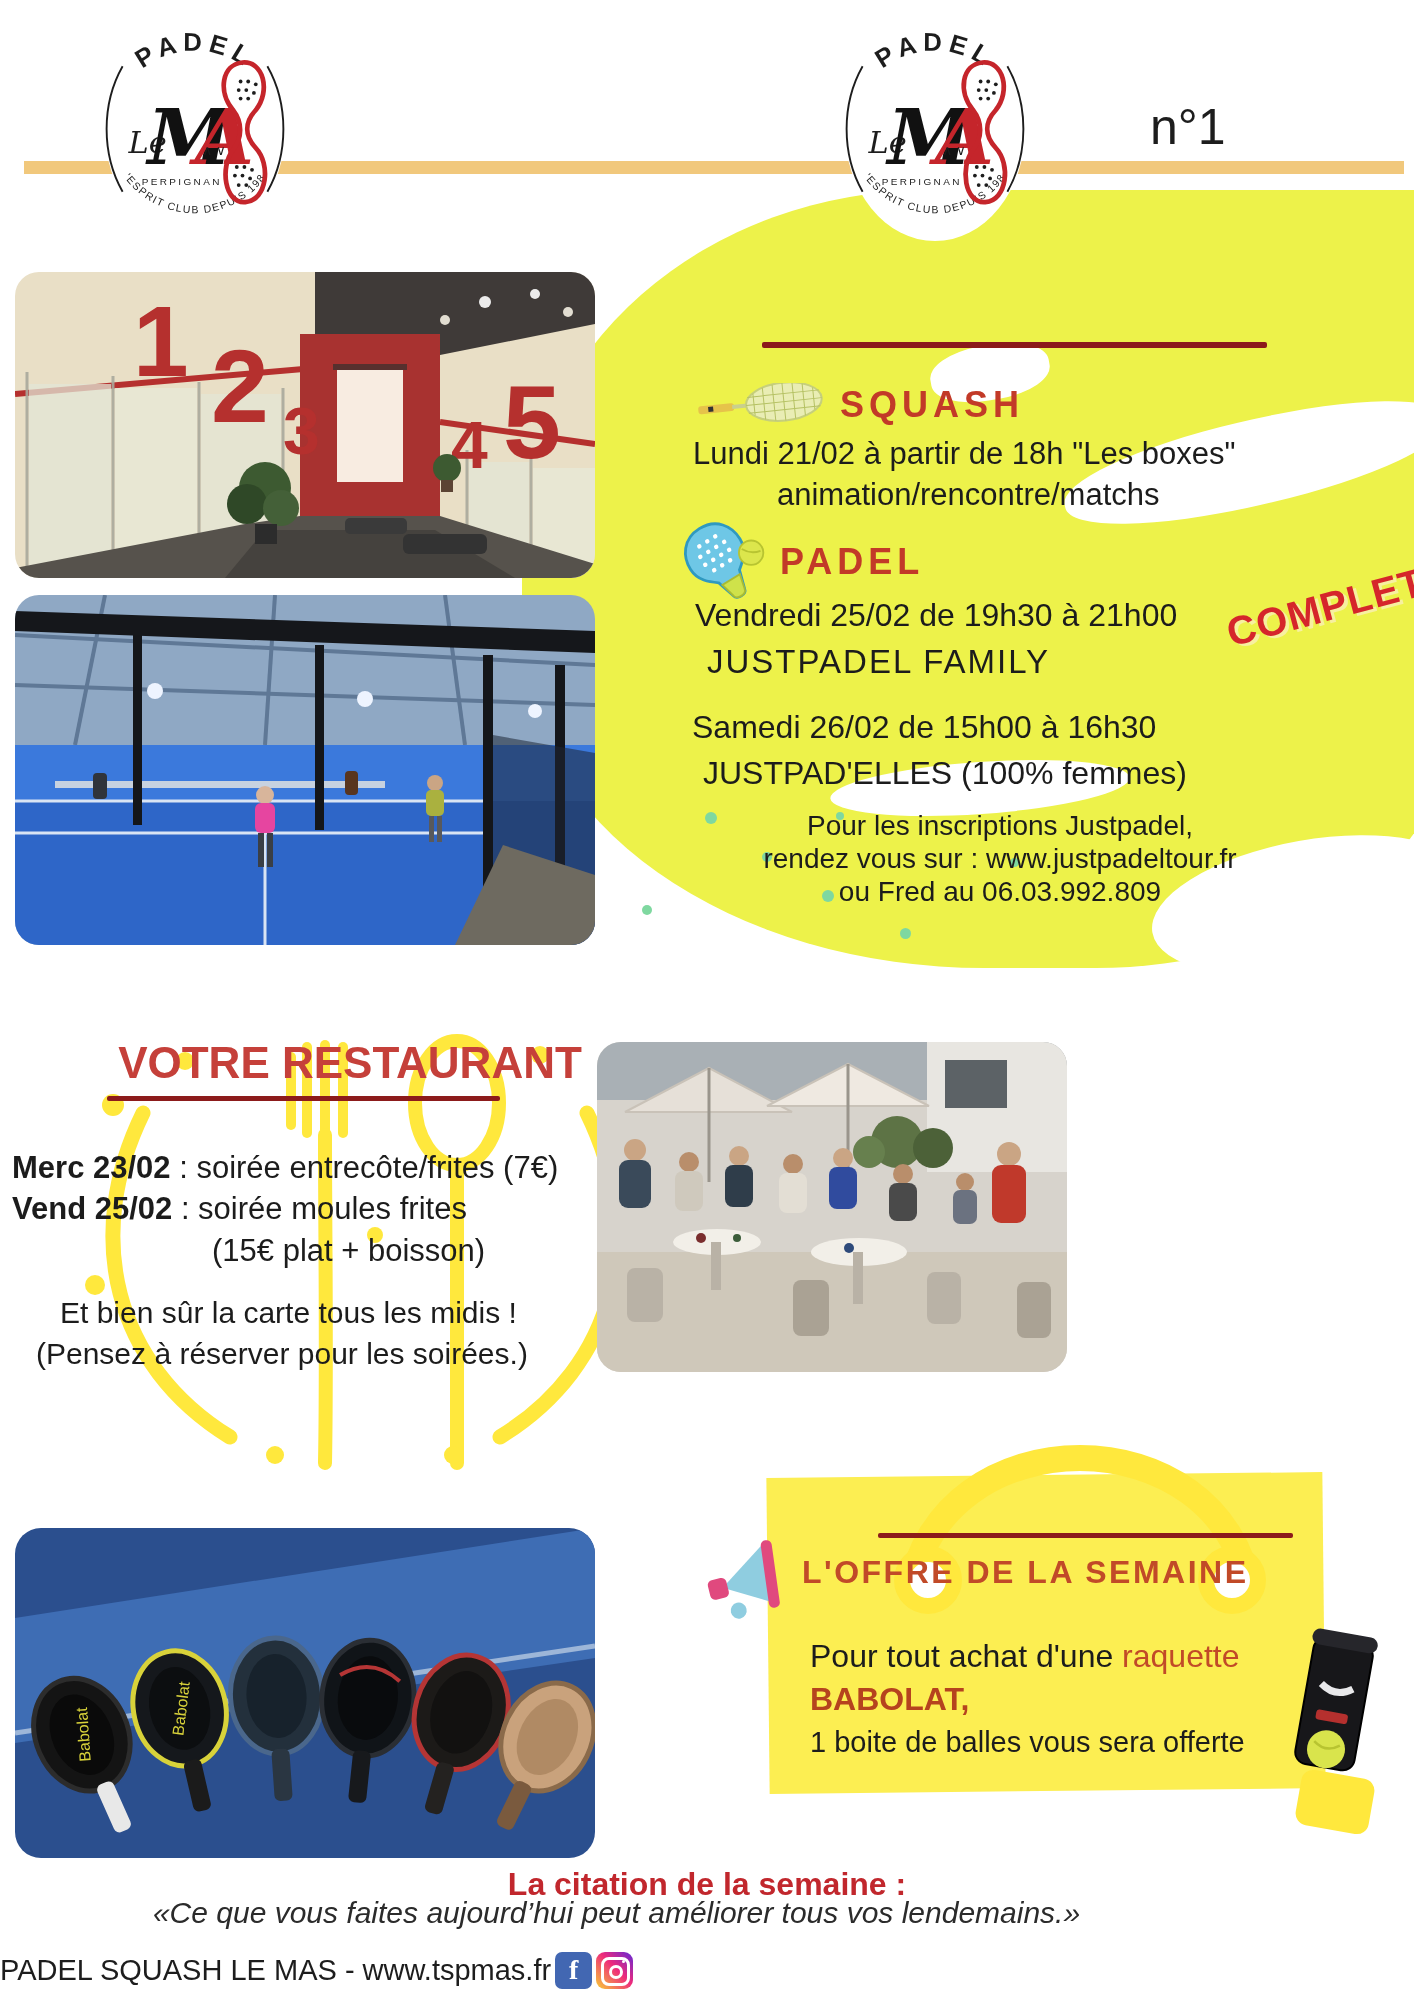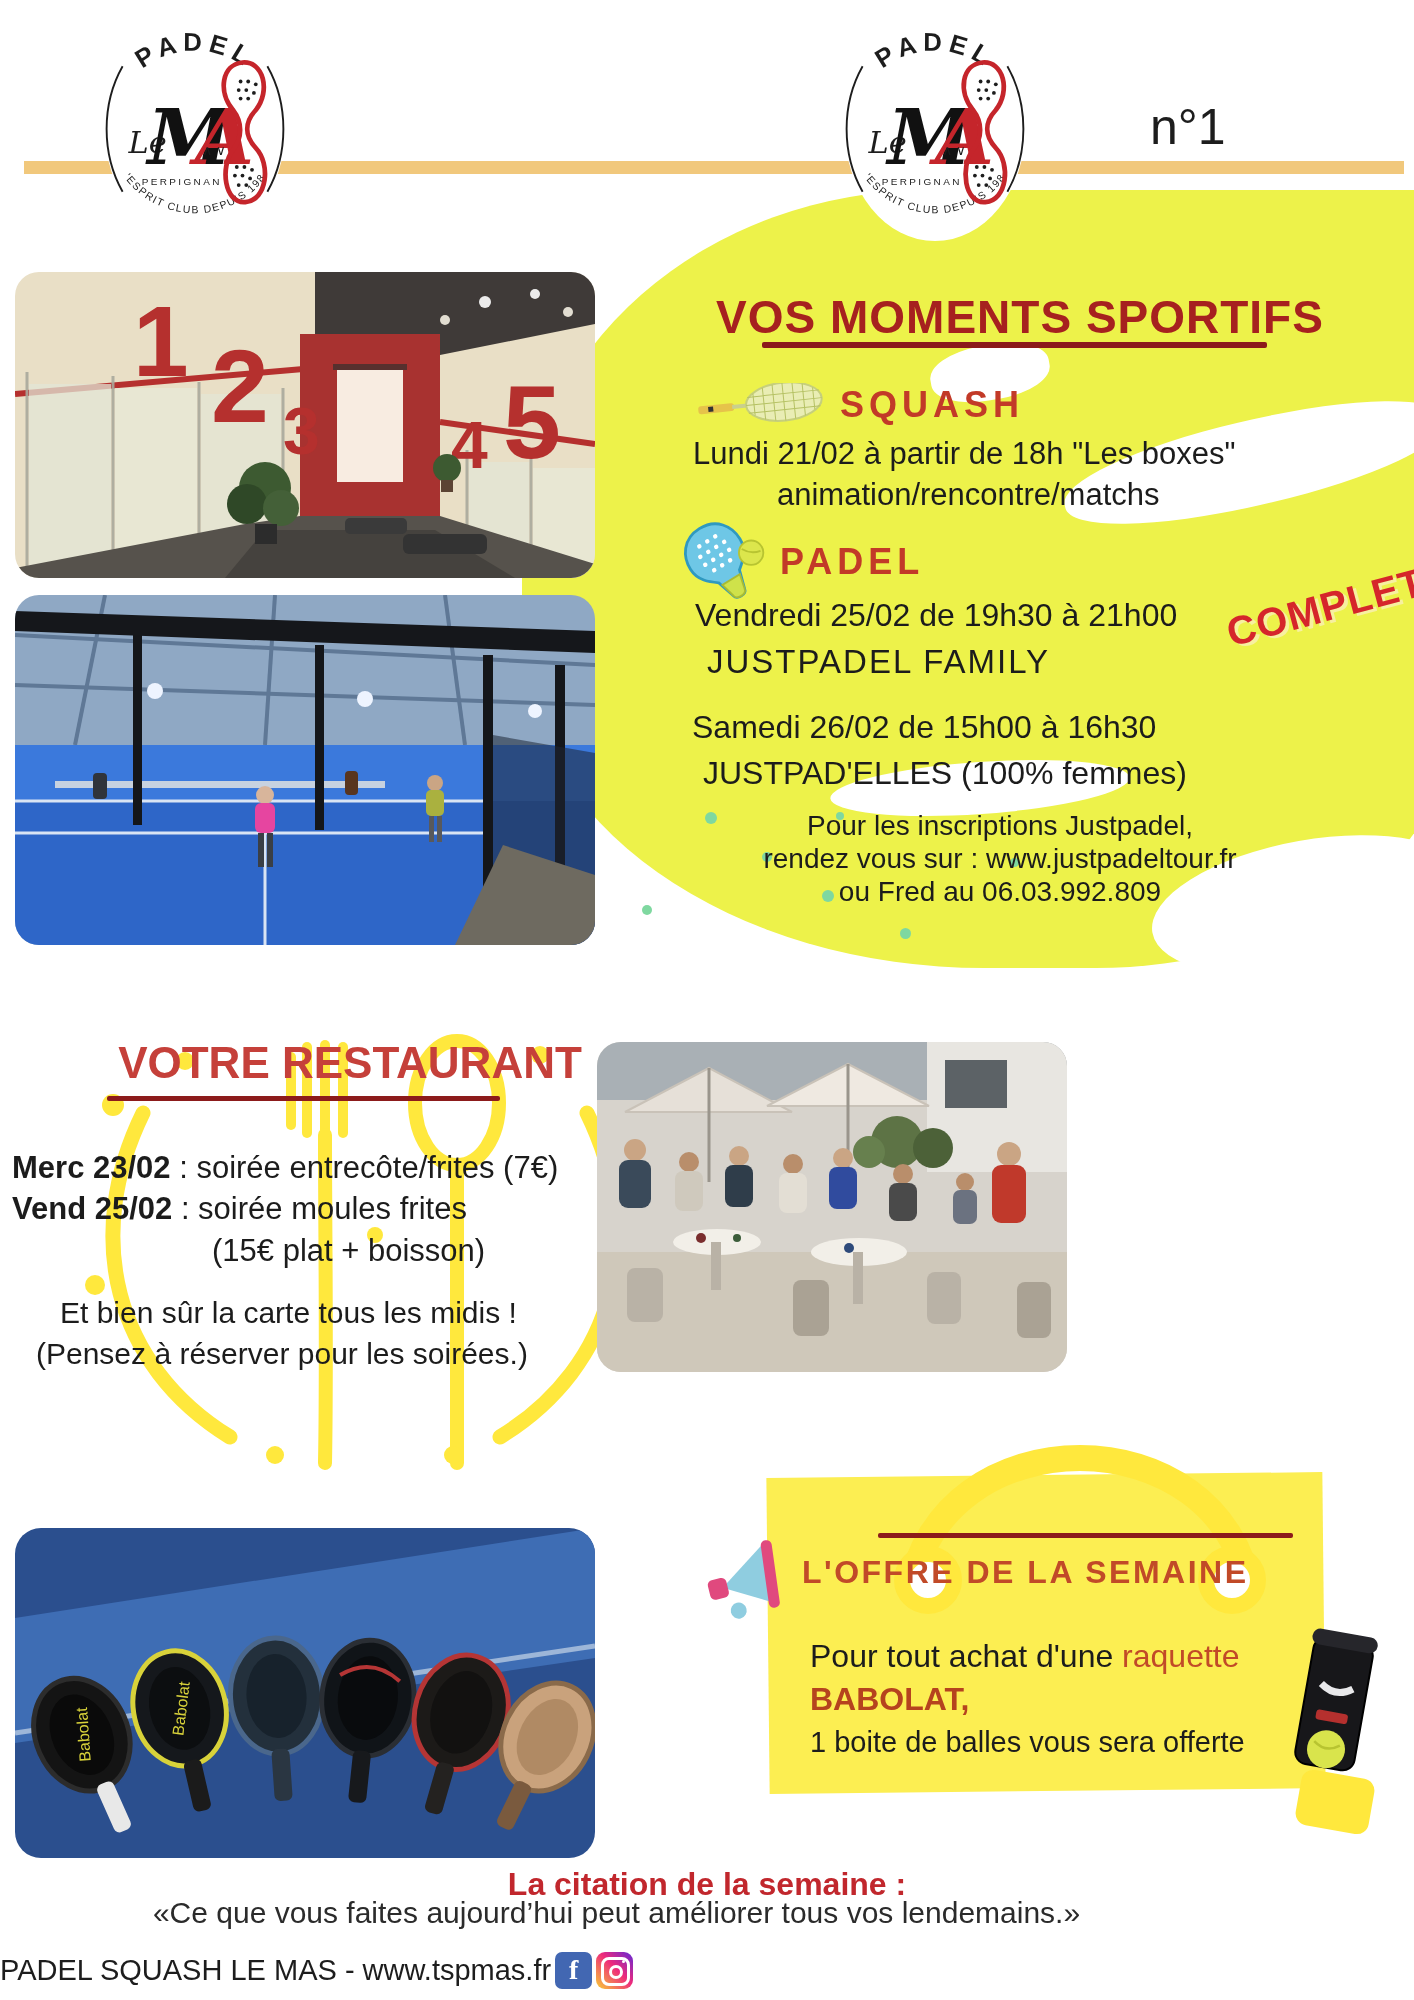--- a/index.html
+++ b/index.html
@@ -209,21 +209,20 @@
         <circle cx="420" cy="188" r="8" fill="#caa584"></circle>
         <rect x="411" y="195" width="18" height="26" rx="5" fill="#aab13f"></rect>
         <rect x="414" y="221" width="5" height="26" fill="#58595c"></rect>
           <rect x="422" y="221" width="5" height="26" fill="#58595c"></rect>
         <rect x="78" y="178" width="14" height="26" rx="4" fill="#30343b"></rect>
         <rect x="330" y="176" width="13" height="24" rx="4" fill="#58351f"></rect>
       </g>
     </svg>
   </div>
 
-  <div class="t" style="left:640px;top:290px;width:760px;text-align:center;font-size:46px;font-weight:700;color:#a6211f;letter-spacing:1px;">VOS MOMENTS SPORTIFS</div>
   <div class="ul" style="left:762px;top:342px;width:505px;height:6px;"></div>
 
   <div class="abs" style="left:695px;top:383px;z-index:6;">
     <svg viewBox="0 0 130 42" width="132" height="42">
       <g transform="rotate(-6 65 21)">
         <rect x="2" y="17" width="36" height="8" rx="3" fill="#e6c34a"></rect>
         <rect x="12" y="18.5" width="5" height="5" fill="#333333"></rect>
         <rect x="36" y="19" width="18" height="4" fill="#c9cf8e"></rect>
         <ellipse cx="88" cy="21" rx="38" ry="19" fill="#e9edb4" stroke="#c6cf7c" stroke-width="2"></ellipse>
         <g stroke="#b5c163" stroke-width="1">
@@ -443,21 +442,21 @@
         <rect x="13" y="4" width="66" height="16" rx="8" fill="#26262b"></rect>
         <path d="M30 58 q 16 12 32 0" stroke="#e8e8ea" stroke-width="7" fill="none"></path>
         <rect x="30" y="84" width="32" height="10" rx="3" fill="#b5302e"></rect>
         <circle cx="46" cy="122" r="19" fill="#d9e44c"></circle>
         <path d="M33 116 q 13 10 26 0" stroke="#b8c431" stroke-width="2.5" fill="none"></path>
       </g>
     </svg>
   </div>
 
   <div class="t" style="left:0;top:1866px;width:1414px;text-align:center;font-size:32px;font-weight:600;color:#c1272d;">La citation de la semaine :</div>
-  <div class="t" style="left:0;top:1896px;width:1233px;text-align:center;font-size:30px;color:#2b2b2b;">«Ce que vous faites aujourd’hui peut améliorer tous vos lendemains.»</div>
+  <div class="t" style="left:0;top:1896px;width:1233px;text-align:center;font-size:30px;font-style:italic;color:#2b2b2b;">«Ce que vous faites aujourd’hui peut améliorer tous vos lendemains.»</div>
   <div class="abs" style="left:0;top:1952px;width:1414px;display:flex;justify-content:flex-start;align-items:center;gap:4px;z-index:6;">
     <span style="font-size:29px;font-weight:500;color:#1d1d1d;white-space:nowrap;">PADEL SQUASH LE MAS - www.tspmas.fr</span>
     <span class="fb">
         <span>f</span>
       </span>
     <span class="ig">
         <span class="frame"></span>
         <span class="lens"></span>
         <span class="dot2"></span>
       </span>

